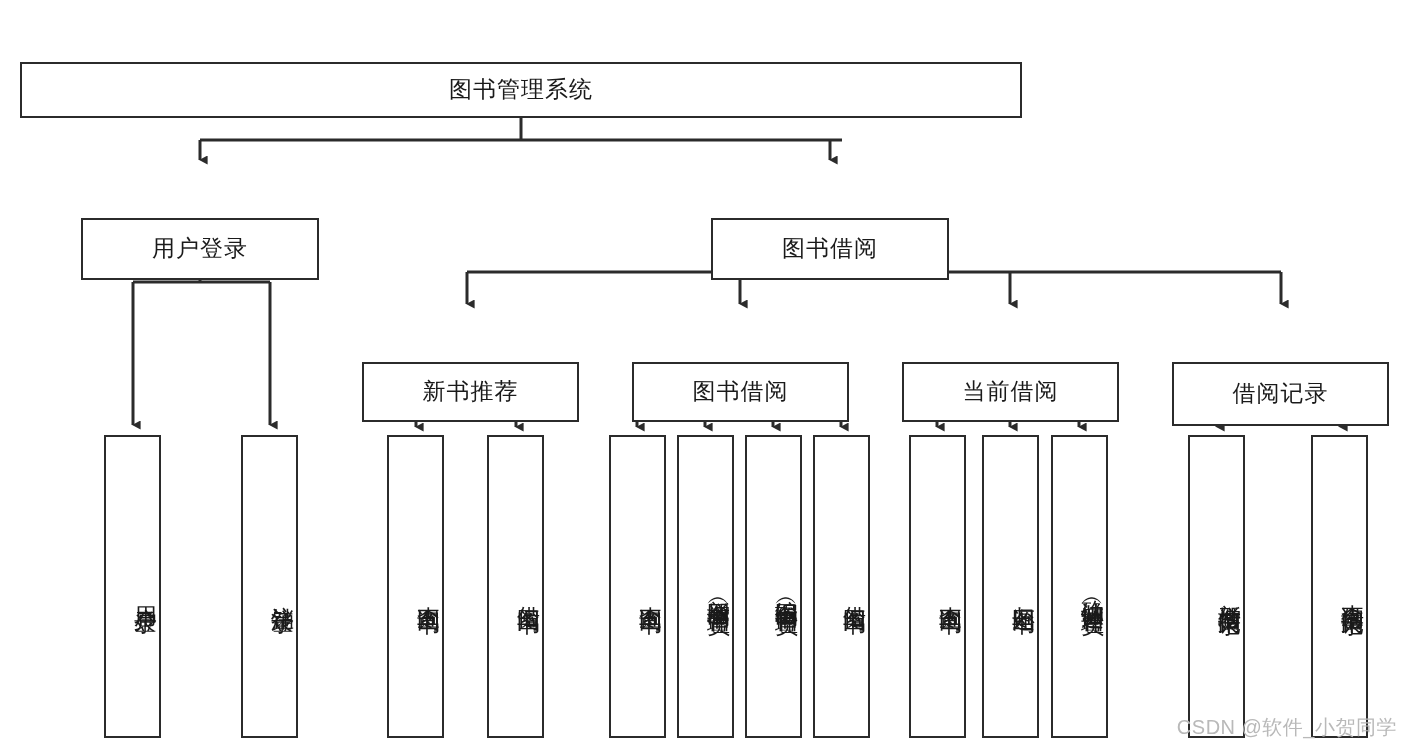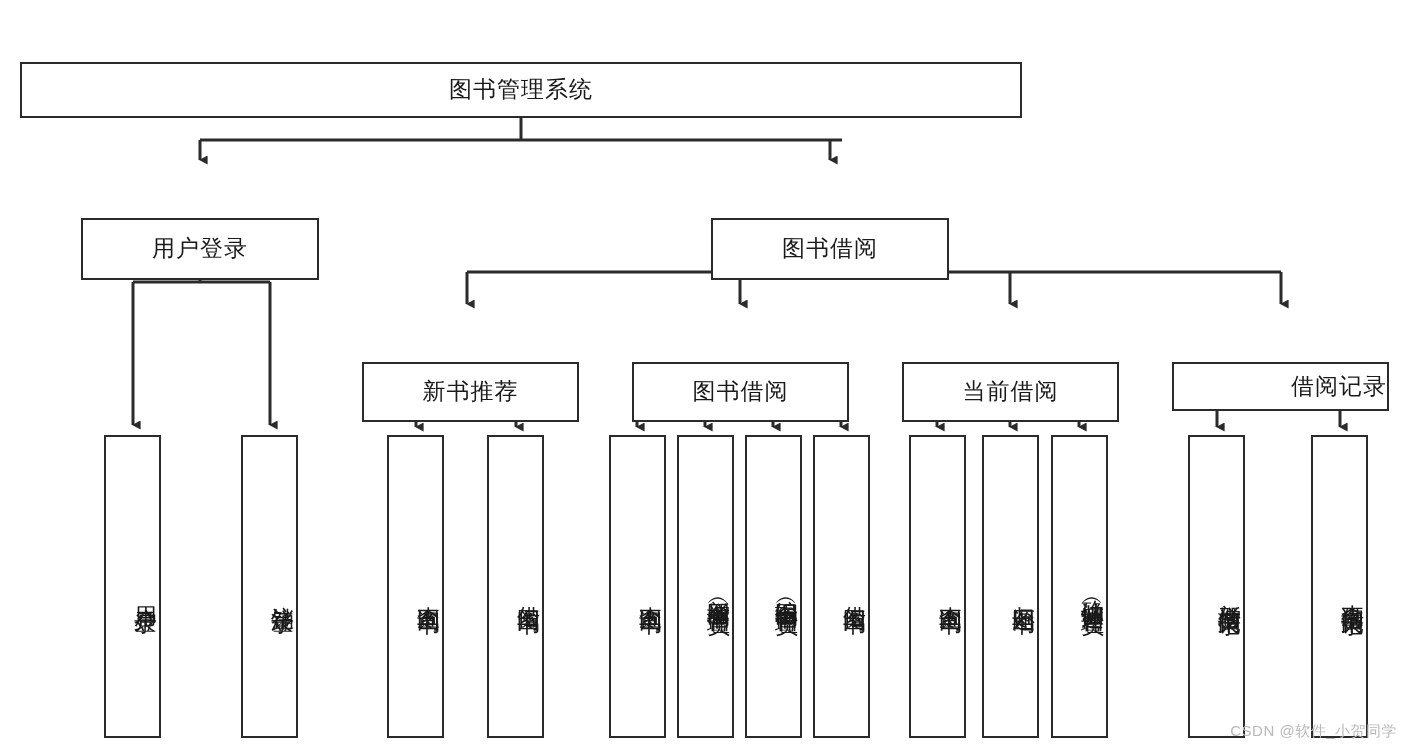--- a/index.html
+++ b/index.html
@@ -54,21 +54,21 @@
     padding-top: 10px;
     text-align: center;
   }
   .node-v.lvl-tall {
     padding-top: 8px;
   }
   .watermark {
     position: absolute;
     right: 8px;
     bottom: 6px;
-    font-size: 15px;
+    font-size: 20px;
     color: #b9b9b9;
     white-space: nowrap;
     z-index: 5;
     letter-spacing: 0.5px;
   }
 </style>
 </head>
 <body>
 
 <div id="canvas">
@@ -136,21 +136,21 @@
 
   <div class="node node-h" style="left:362px; top:314px; width:217px; height:60px;">
     <span>新书推荐</span>
   </div>
   <div class="node node-h" style="left:632px; top:314px; width:217px; height:60px;">
     <span>图书借阅</span>
   </div>
   <div class="node node-h" style="left:902px; top:314px; width:217px; height:60px;">
     <span>当前借阅</span>
   </div>
-  <div class="node node-h" style="left:1172px; top:314px; width:217px; height:49px;justify-content:flex-end;">
+  <div class="node node-h" style="left:1172px; top:314px; width:217px; height:64px;">
     <span>借阅记录</span>
   </div>
 
   <div class="node node-v" style="left:104px; top:435px; width:57px; height:303px;">
     <span>用户登录</span>
   </div>
   <div class="node node-v" style="left:241px; top:435px; width:57px; height:303px;">
     <span>注销登录</span>
   </div>
 

